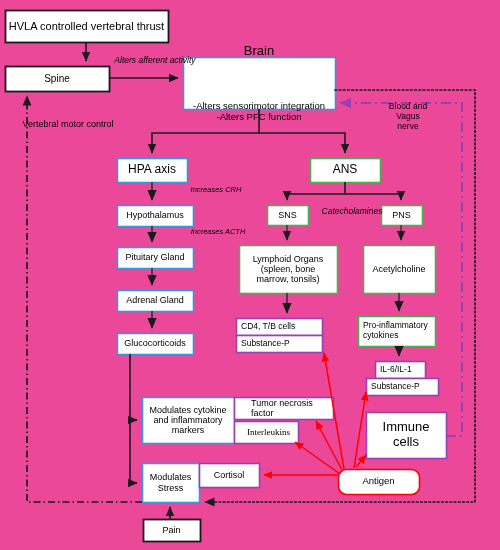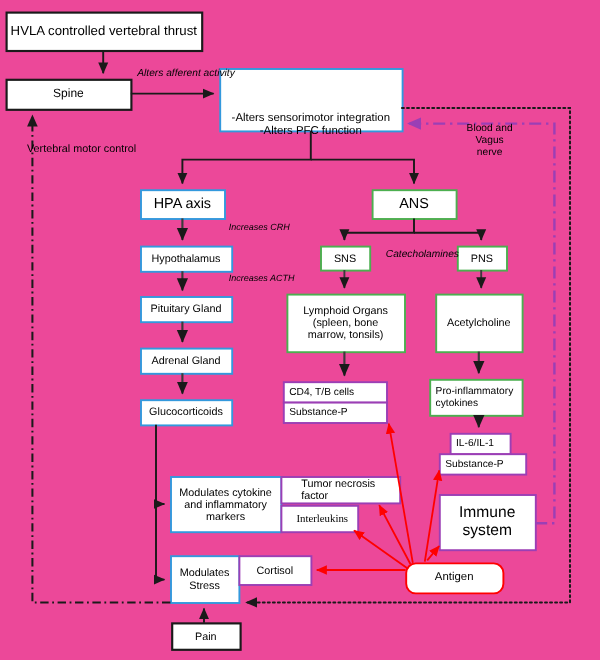--- a/index.html
+++ b/index.html
@@ -101,20 +101,21 @@
 
       <path d="M142,502 L27,502 L27,96" stroke="#1a1a1a" stroke-width="1.7" stroke-dasharray="7,3,1.5,3" marker-end="url(#arrK)"></path>
     </g>
   </svg>
 
   <div id="node-labels">
       <div class="nodeLabel" style="left: 5px; top: 10px; width: 163px; height: 32px; font-size: 11px;">HVLA controlled vertebral thrust</div>
       <div class="nodeLabel" style="left: 5px; top: 66px; width: 104px; height: 25px; font-size: 10px;">Spine</div>
       <div class="nodeLabel" style="left: 183px; top: 57px; width: 152px; height: 52px;">
         <div>
+          <div style="font-size: 13px;">Brain</div>
           <div style="font-size: 9.5px; margin-top: 43px;">-Alters sensorimotor integration</div>
           <div style="font-size: 9.5px;">-Alters PFC function</div>
         </div>
       </div>
       <div class="nodeLabel" style="left: 117px; top: 158px; width: 70px; height: 24px; font-size: 12px;">HPA axis</div>
       <div class="nodeLabel" style="left: 117px; top: 205px; width: 76px; height: 21px; font-size: 9px;">Hypothalamus</div>
       <div class="nodeLabel" style="left: 117px; top: 247px; width: 76px; height: 21px; font-size: 9px;">Pituitary Gland</div>
       <div class="nodeLabel" style="left: 117px; top: 290px; width: 76px; height: 21px; font-size: 9px;">Adrenal Gland</div>
       <div class="nodeLabel" style="left: 117px; top: 333px; width: 76px; height: 21px; font-size: 9px;">Glucocorticoids</div>
       <div class="nodeLabel" style="left: 310px; top: 158px; width: 70px; height: 24px; font-size: 12px;">ANS</div>
@@ -134,21 +135,21 @@
         <div style="text-align: left;">
           <div style="font-size: 8.5px;">Pro-inflammatory</div>
           <div style="font-size: 8.5px;">cytokines</div>
         </div>
       </div>
       <div class="nodeLabel" style="left: 375px; top: 361px; width: 50px; height: 17px; justify-content: flex-start; padding-left: 5px; box-sizing: border-box; text-align: left; font-size: 8.5px;">IL-6/IL-1</div>
       <div class="nodeLabel" style="left: 366px; top: 378px; width: 72px; height: 17px; justify-content: flex-start; padding-left: 5px; box-sizing: border-box; text-align: left; font-size: 8.5px;">Substance-P</div>
       <div class="nodeLabel" style="left: 366px; top: 412px; width: 80px; height: 46px;">
         <div>
           <div style="font-size: 13px;">Immune</div>
-          <div style="font-size: 13px;">system</div>
+          <div style="font-size: 13px;">cells</div>
         </div>
       </div>
       <div class="nodeLabel" style="left: 142px; top: 397px; width: 92px; height: 46px;">
         <div>
           <div style="font-size: 9px;">Modulates cytokine</div>
           <div style="font-size: 9px;">and inflammatory</div>
           <div style="font-size: 9px;">markers</div>
         </div>
       </div>
       <div class="nodeLabel" style="left: 234px; top: 397px; width: 99px; height: 22px; justify-content: flex-start; padding-left: 17px; box-sizing: border-box; text-align: left; font-size: 9px;">Tumor necrosis factor</div>

